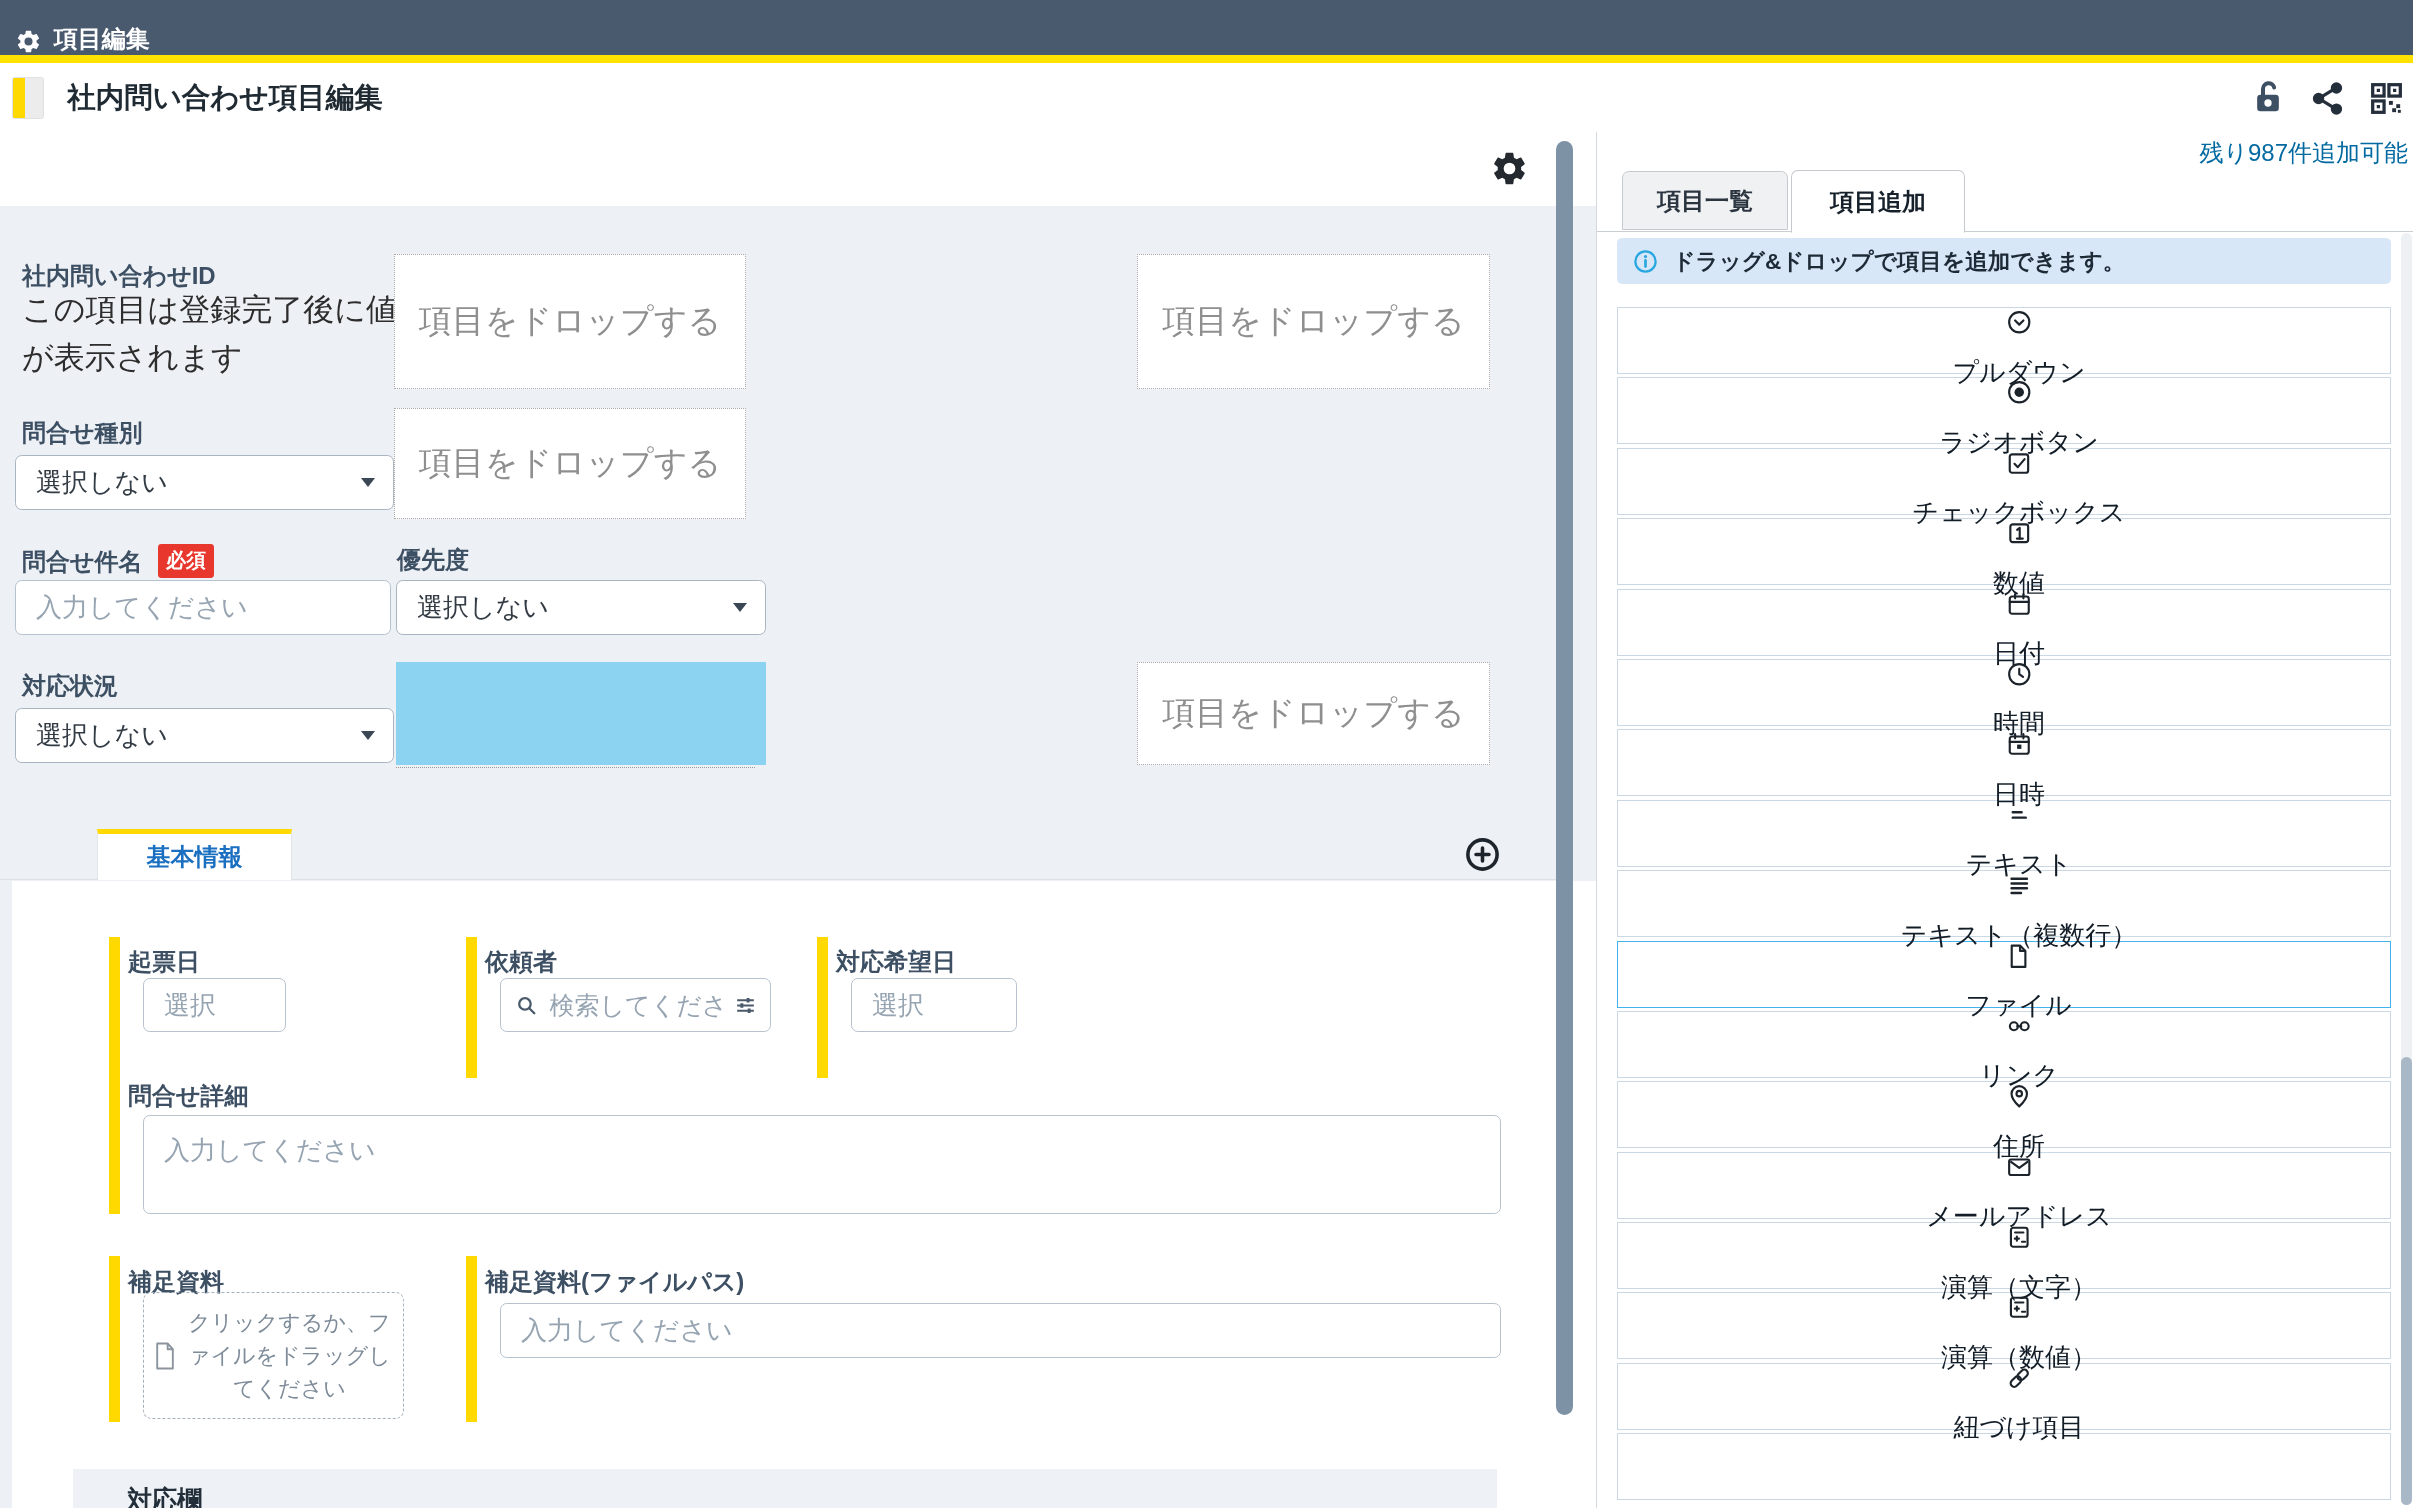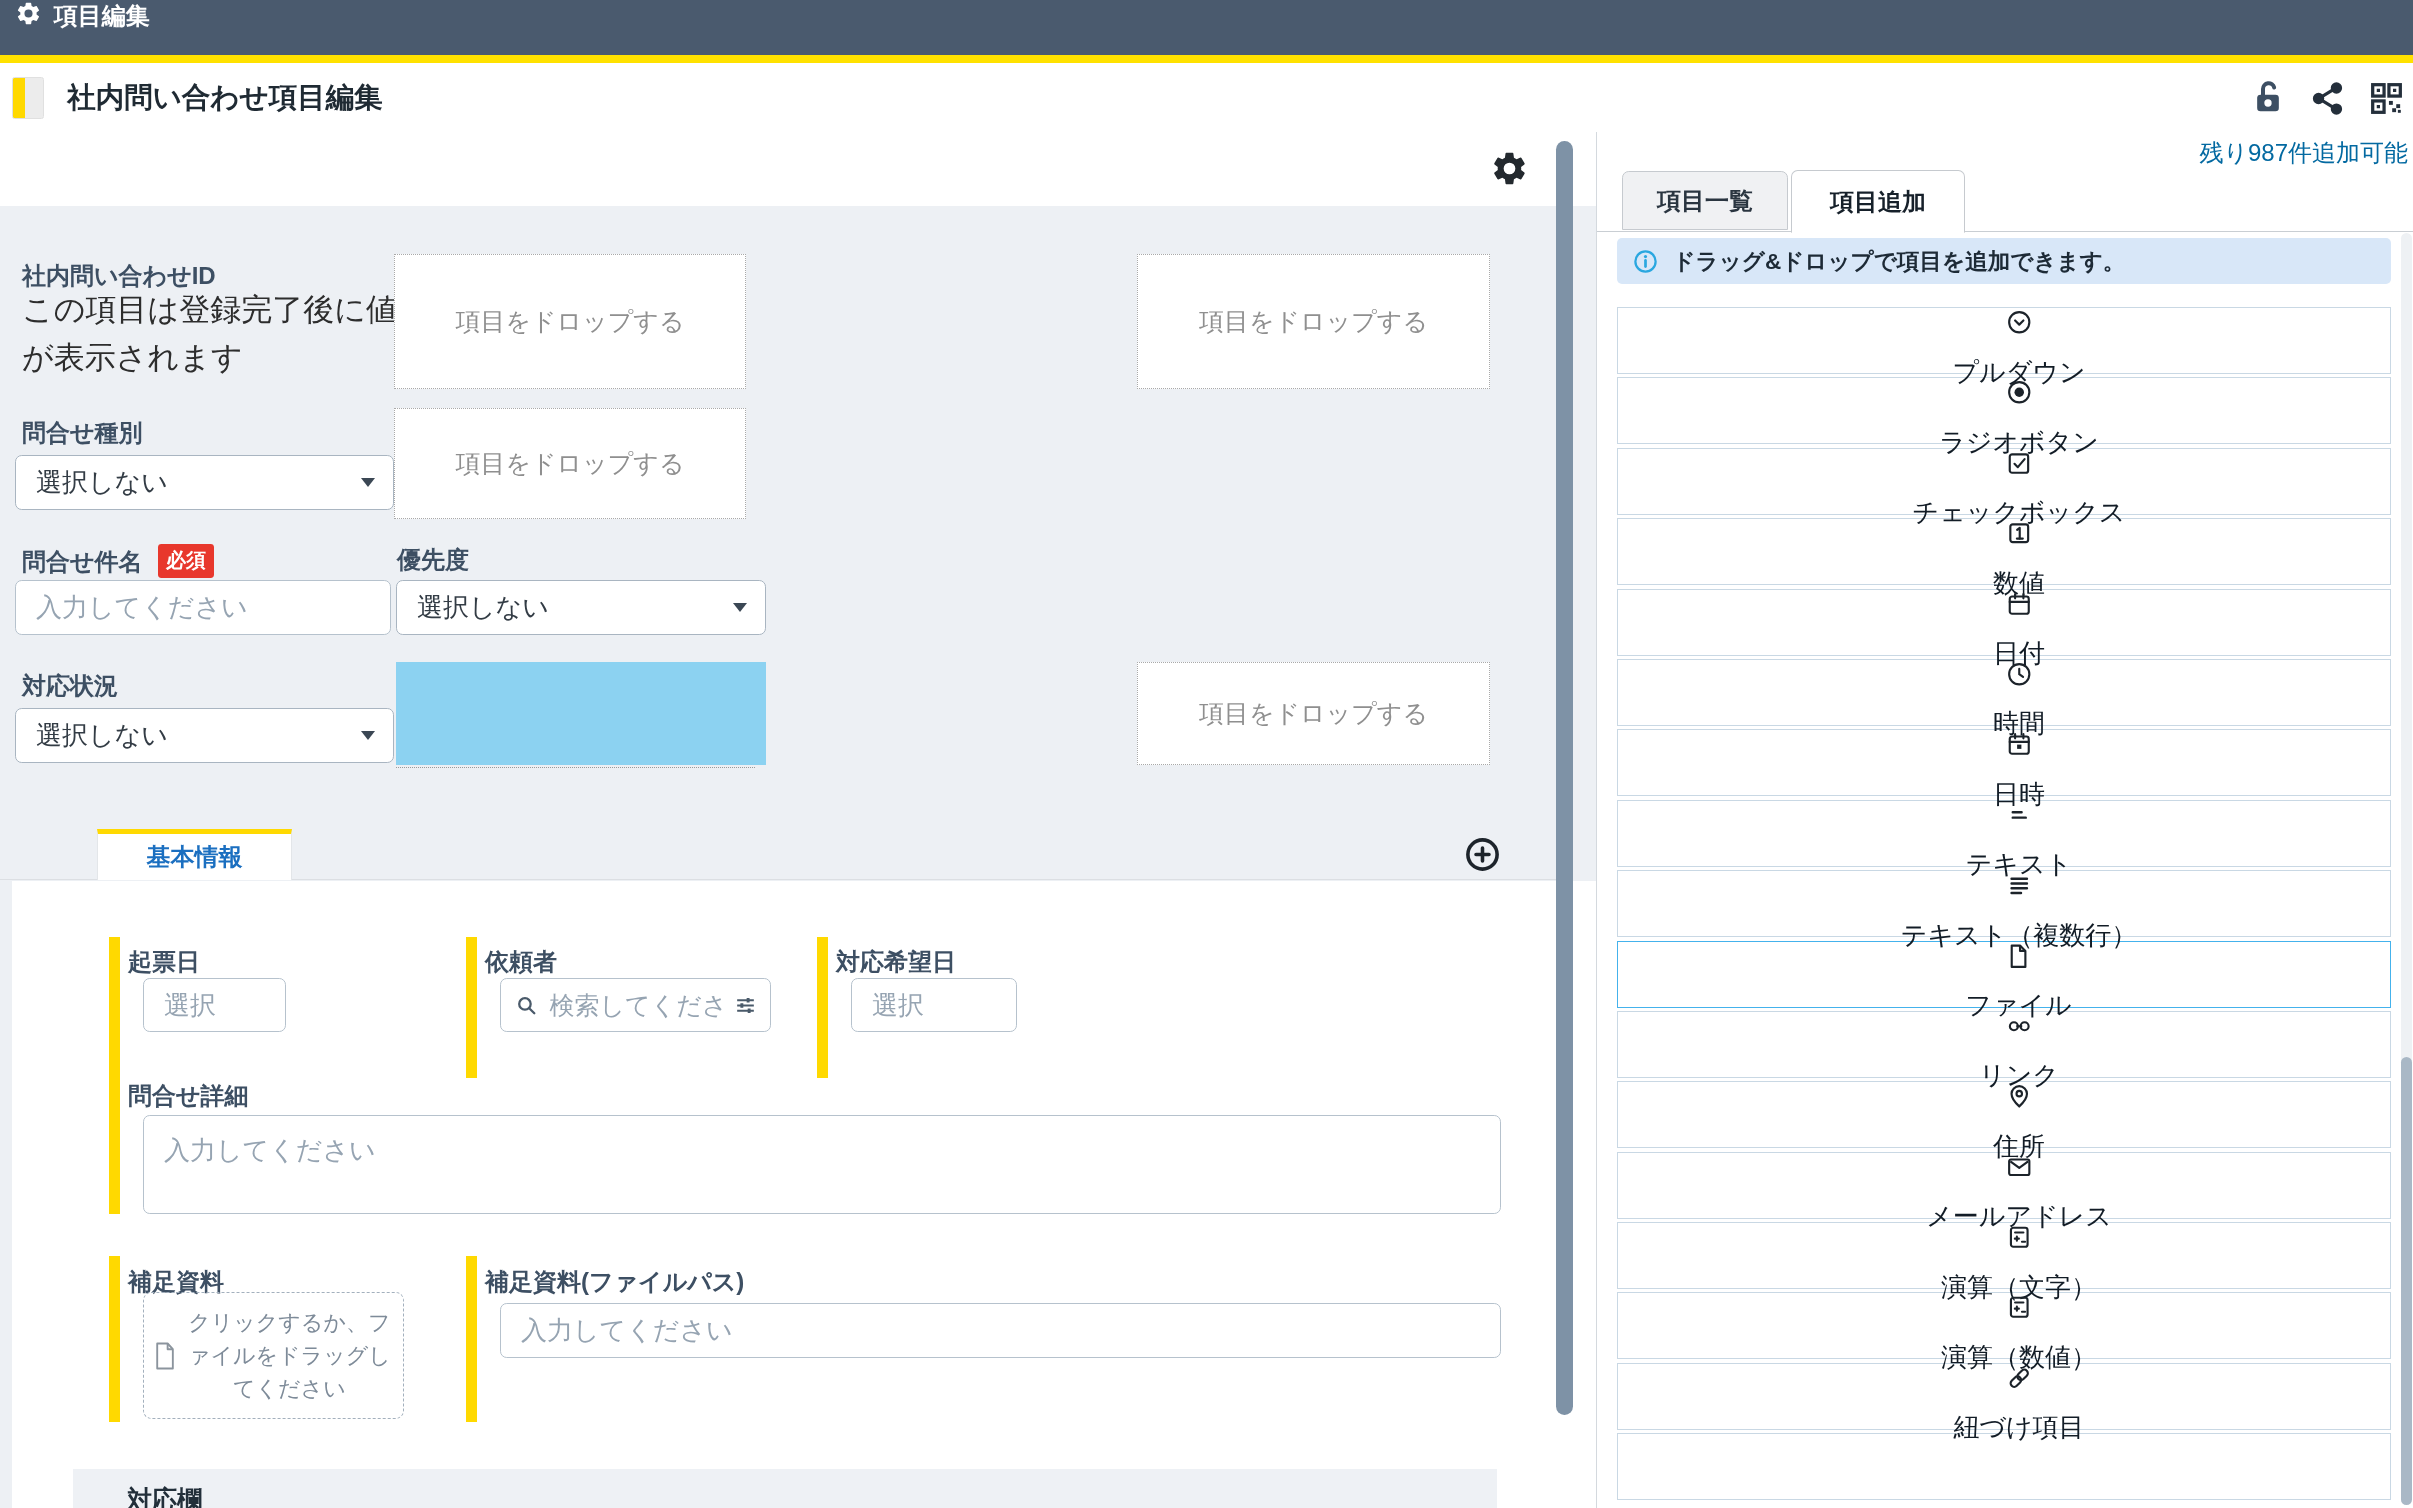--- a/index.html
+++ b/index.html
@@ -3,39 +3,39 @@
 <meta charset="utf-8">
 <style>
   * { margin:0; padding:0; box-sizing:border-box; }
   html,body { background:#fff; }
   .app {
     position:relative; width:2413px; height:1508px; overflow:hidden;
     font-family:"Liberation Sans", sans-serif; background:#fff;
   }
   
   .topbar { position:absolute; top:0; left:0; width:2413px; height:55px;
-    background:#4a5a6e; display:flex; align-items:flex-start; padding-left:15px; gap:11.7px; }
+    background:#4a5a6e; display:flex; align-items:flex-end; padding-left:15px; gap:11.7px; }
   .topbar-title { color:#fff; font-size:24px; font-weight:bold; }
   .yellow-line { position:absolute; top:55px; left:0; width:2413px; height:7.5px; background:#ffe100; }
   .titlebar { position:absolute; top:63px; left:0; width:2413px; height:70px; background:#fff;
     border-bottom:1.7px solid #e4e6e8; display:flex; align-items:center; }
   .doc-badge { width:32px; height:42px; margin-left:11.7px; border-radius:2.5px;
     background:linear-gradient(to right,#ffd900 0 40%, #ececec 40% 100%);
     border:0.8px solid #e0e0e0; }
   .page-title { font-size:28.5px; font-weight:bold; color:#1f2a33; margin-left:23.5px; }
   .titlebar-icons { position:absolute; right:6.7px; top:0; height:70px; display:flex; align-items:center; gap:20px; }
   
   .main { position:absolute; top:132px; left:0; width:1596px; height:1376px; background:#fff; overflow:hidden; }
   .panel-top { position:absolute; top:0; left:0; width:100%; height:74px; background:#fff; }
   .panel-gear { position:absolute; left:1490px; top:17px; }
   .form-area { position:absolute; top:74px; left:0; width:100%; height:1302px; background:#edf0f4; }
   .field-label { position:absolute; font-size:24px; font-weight:bold; color:#3d4f63; white-space:nowrap; }
   .desc-text { position:absolute; font-size:31px; color:#2d2d2d; font-weight:500; line-height:48px; }
   .dropzone { position:absolute; background:#fff; border:1.7px dotted #a9a9a9;
-    display:flex; align-items:center; justify-content:center; font-size:25px; color:#8f8f8f; }
+    display:flex; align-items:center; justify-content:center; font-size:33px; color:#8f8f8f; }
   .blue-zone { position:absolute; background:#8cd2f1; }
   .dotted-tail { position:absolute; border-bottom:1.7px dotted #9a9a9a; height:0; }
   .select-box { position:absolute; background:#fff; border:0.8px solid #a9b5c1; border-radius:6.7px;
     display:flex; align-items:center; justify-content:space-between; padding:0 18.4px 0 20px;
     font-size:26px; color:#333c45; }
   .caret { width:0; height:0; border-left:7.5px solid transparent; border-right:7.5px solid transparent;
     border-top:9.2px solid #3b4754; }
   .text-input { position:absolute; background:#fff; border:0.8px solid #b6c2cd; border-radius:6.7px;
     display:flex; align-items:center; padding:0 20px; font-size:26px; color:#96a4b2; }
   .badge-required { display:inline-block; background:#e8372c; color:#fff; font-size:20px; font-weight:bold;

